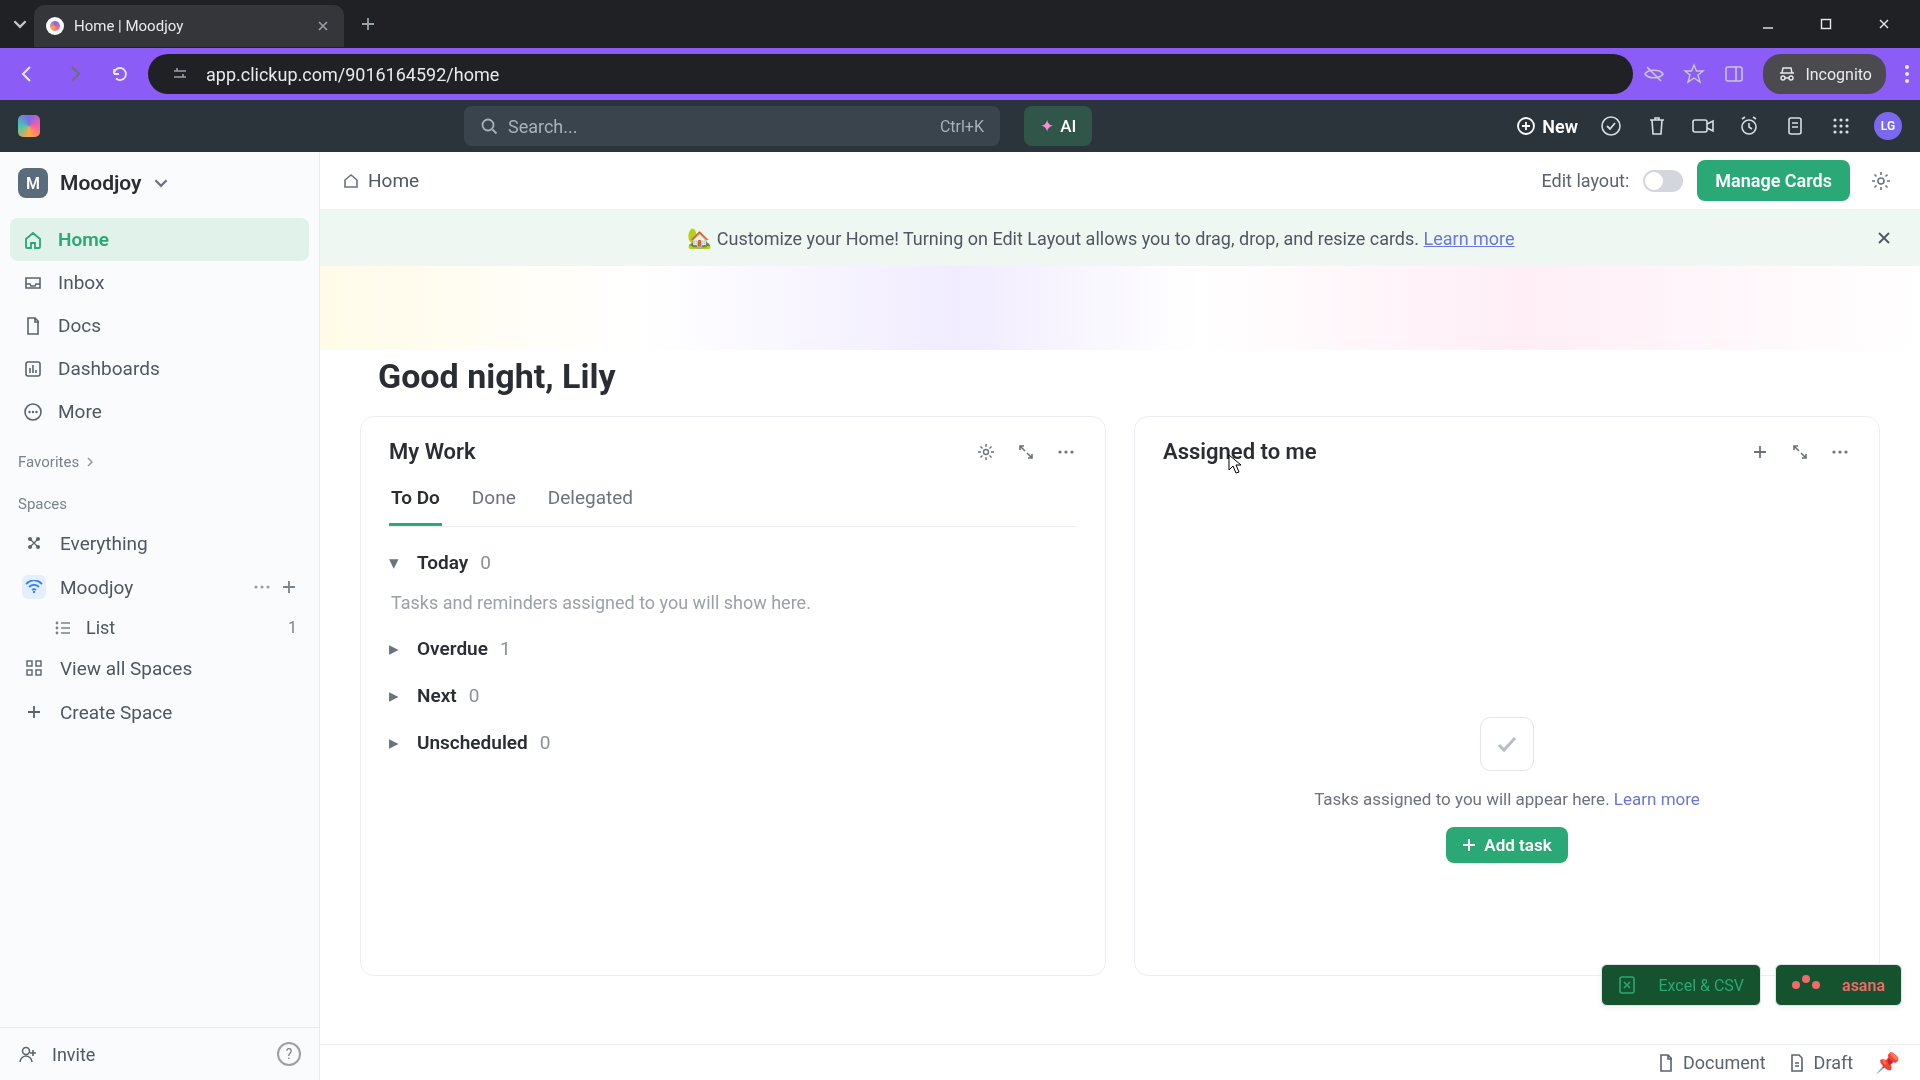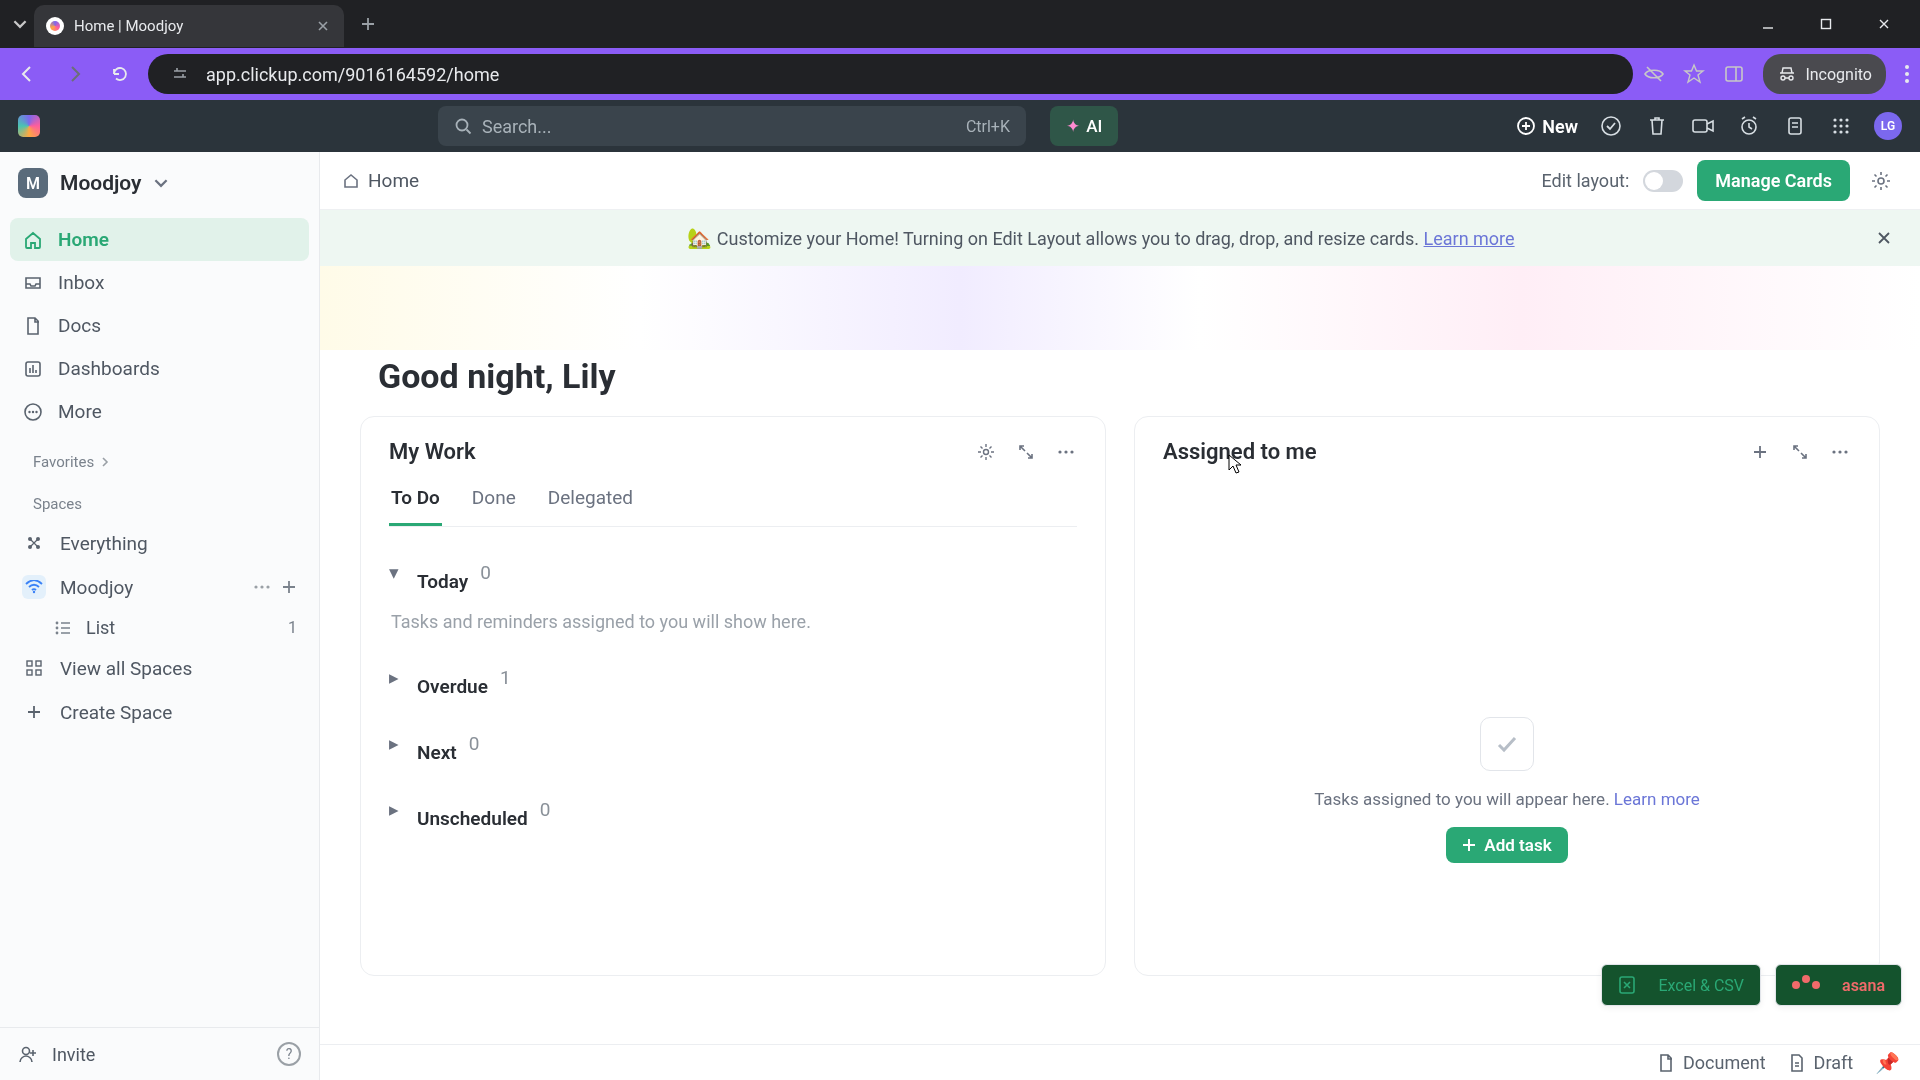--- a/index.html
+++ b/index.html
@@ -21,21 +21,21 @@
   .nav-btn { width:36px; height:36px; display:flex; align-items:center; justify-content:center; color:#9aa0a6; border-radius:50%; }
   .nav-btn.enabled { color:#e8eaed; }
   .url-field { flex:1; background:#202124; height:40px; border-radius:20px; display:flex; align-items:center; padding:0 18px; color:#e8eaed; font-size:18px; gap:12px; }
   .site-btn { width:28px; height:28px; display:flex; align-items:center; justify-content:center; color:#9aa0a6; }
   .addr-right { display:flex; align-items:center; gap:18px; color:#e8eaed; }
   .incognito-pill { display:flex; align-items:center; gap:8px; background:#4a4a4f; padding:10px 14px; border-radius:18px; font-size:16px; }
 
   
   .app-topbar { height:52px; background:#2b343b; display:flex; align-items:center; padding:0 18px; gap:14px; color:#fff; }
   .app-logo { width:22px; height:22px; border-radius:5px; background: conic-gradient(#7b68ee,#ff5e9c,#ffa940,#49c5b1,#7b68ee); }
-  .search-pill { margin-left:auto; width:588px; height:40px; background:#3a444c; border-radius:8px; display:flex; align-items:center; padding:0 16px; color:#a8b2b9; font-size:18px; gap:10px; }
+  .search-pill { margin-left:auto; width:536px; height:40px; background:#3a444c; border-radius:8px; display:flex; align-items:center; padding:0 16px; color:#a8b2b9; font-size:18px; gap:10px; }
   .search-pill .placeholder { flex:1; }
   .search-pill .shortcut { color:#a8b2b9; font-size:16px; }
   .ai-btn { height:40px; padding:0 16px; background:#2f5648; border-radius:8px; display:flex; align-items:center; gap:6px; color:#fff; font-size:17px; font-weight:500; margin-left:10px; }
   .ai-sparkle { color:#ff8bd1; }
   .top-right { margin-left:auto; display:flex; align-items:center; gap:20px; color:#d7dee3; }
   .new-btn { display:flex; align-items:center; gap:6px; color:#fff; font-weight:600; font-size:18px; }
   .top-icon { width:26px; height:26px; display:flex; align-items:center; justify-content:center; }
   .avatar { width:28px; height:28px; border-radius:50%; background:#7b68ee; color:#fff; display:flex; align-items:center; justify-content:center; font-size:12px; font-weight:600; }
 
   
@@ -44,21 +44,21 @@
   .ws-header { display:flex; align-items:center; gap:12px; padding:16px 18px; }
   .ws-badge { width:30px; height:30px; border-radius:8px; background:#5a6b7b; color:#fff; display:flex; align-items:center; justify-content:center; font-weight:600; font-size:16px; }
   .ws-name { font-size:21px; font-weight:600; color:#2a2e34; }
   .ws-chev { color:#6b7280; }
 
   .nav-list { padding: 4px 10px; }
   .nav-item { display:flex; align-items:center; gap:14px; padding:10px 12px; border-radius:8px; color:#4f5762; font-size:19px; }
   .nav-item.active { background:#e1f2ea; color:#2aa875; font-weight:600; }
   .nav-icon { width:22px; height:22px; display:flex; align-items:center; justify-content:center; }
 
-  .side-section-label { padding: 16px 18px 8px; font-size:15px; color:#7a828c; display:flex; align-items:center; gap:6px;margin-left:15px; }
+  .side-section-label { padding: 16px 18px 8px; font-size:15px; color:#7a828c; display:flex; align-items:center; gap:6px; }
 
   .space-list { padding: 0 10px; }
   .space-item { display:flex; align-items:center; gap:14px; padding:10px 12px; border-radius:8px; color:#4f5762; font-size:19px; }
   .space-icon { width:24px; height:24px; border-radius:6px; display:flex; align-items:center; justify-content:center; font-size:14px; }
   .space-item .trailing { margin-left:auto; display:flex; align-items:center; gap:10px; color:#7a828c; }
   .sub-list-item { display:flex; align-items:center; gap:14px; padding:8px 12px 8px 44px; color:#4f5762; font-size:18px; }
   .sub-list-item .count { margin-left:auto; color:#7a828c; font-size:16px; }
 
   .sidebar-footer { margin-top:auto; border-top:1px solid #e8eaed; padding:14px 18px; display:flex; align-items:center; gap:14px; color:#4f5762; font-size:18px; }
   .sidebar-footer .help { margin-left:auto; width:24px; height:24px; border:2px solid #9aa0a6; border-radius:50%; display:flex; align-items:center; justify-content:center; font-size:14px; color:#7a828c; }
@@ -88,21 +88,21 @@
   .card-head-icons { margin-left:auto; display:flex; gap:18px; color:#6b7280; }
   .chead-icon { width:22px; height:22px; display:flex; align-items:center; justify-content:center; }
 
   .tabs { display:flex; gap:28px; margin-top:22px; border-bottom:1px solid #eceef1; }
   .tab { padding:0 2px 14px; font-size:19px; color:#6b7280; }
   .tab.active { color:#2a2e34; font-weight:600; border-bottom:3px solid #2aa875; }
 
   .group { margin-top:24px; }
   .group-row { display:flex; align-items:center; gap:12px; font-size:19px; color:#2a2e34; }
   .caret { color:#6b7280; width:16px; display:inline-block; }
-  .group-name { font-weight:600;margin-top:19px; }
+  .group-name { font-weight:600; }
   .group-count { color:#8a9199; }
   .empty-text { color:#9aa1a9; font-size:18px; margin:18px 0 8px 2px; }
 
   .assigned-empty { position:absolute; left:0; right:0; top:300px; display:flex; flex-direction:column; align-items:center; gap:18px; }
   .check-tile { width:54px; height:54px; border:1px solid #e2e5ea; border-radius:10px; display:flex; align-items:center; justify-content:center; color:#9aa1a9; }
   .assigned-text { font-size:17px; color:#6b7280; }
   .assigned-text .link { color:#6b76d7; }
   .add-task-btn { background:#2aa875; color:#fff; font-weight:600; padding:8px 16px; border-radius:8px; display:flex; align-items:center; gap:8px; font-size:17px; }
 
   

